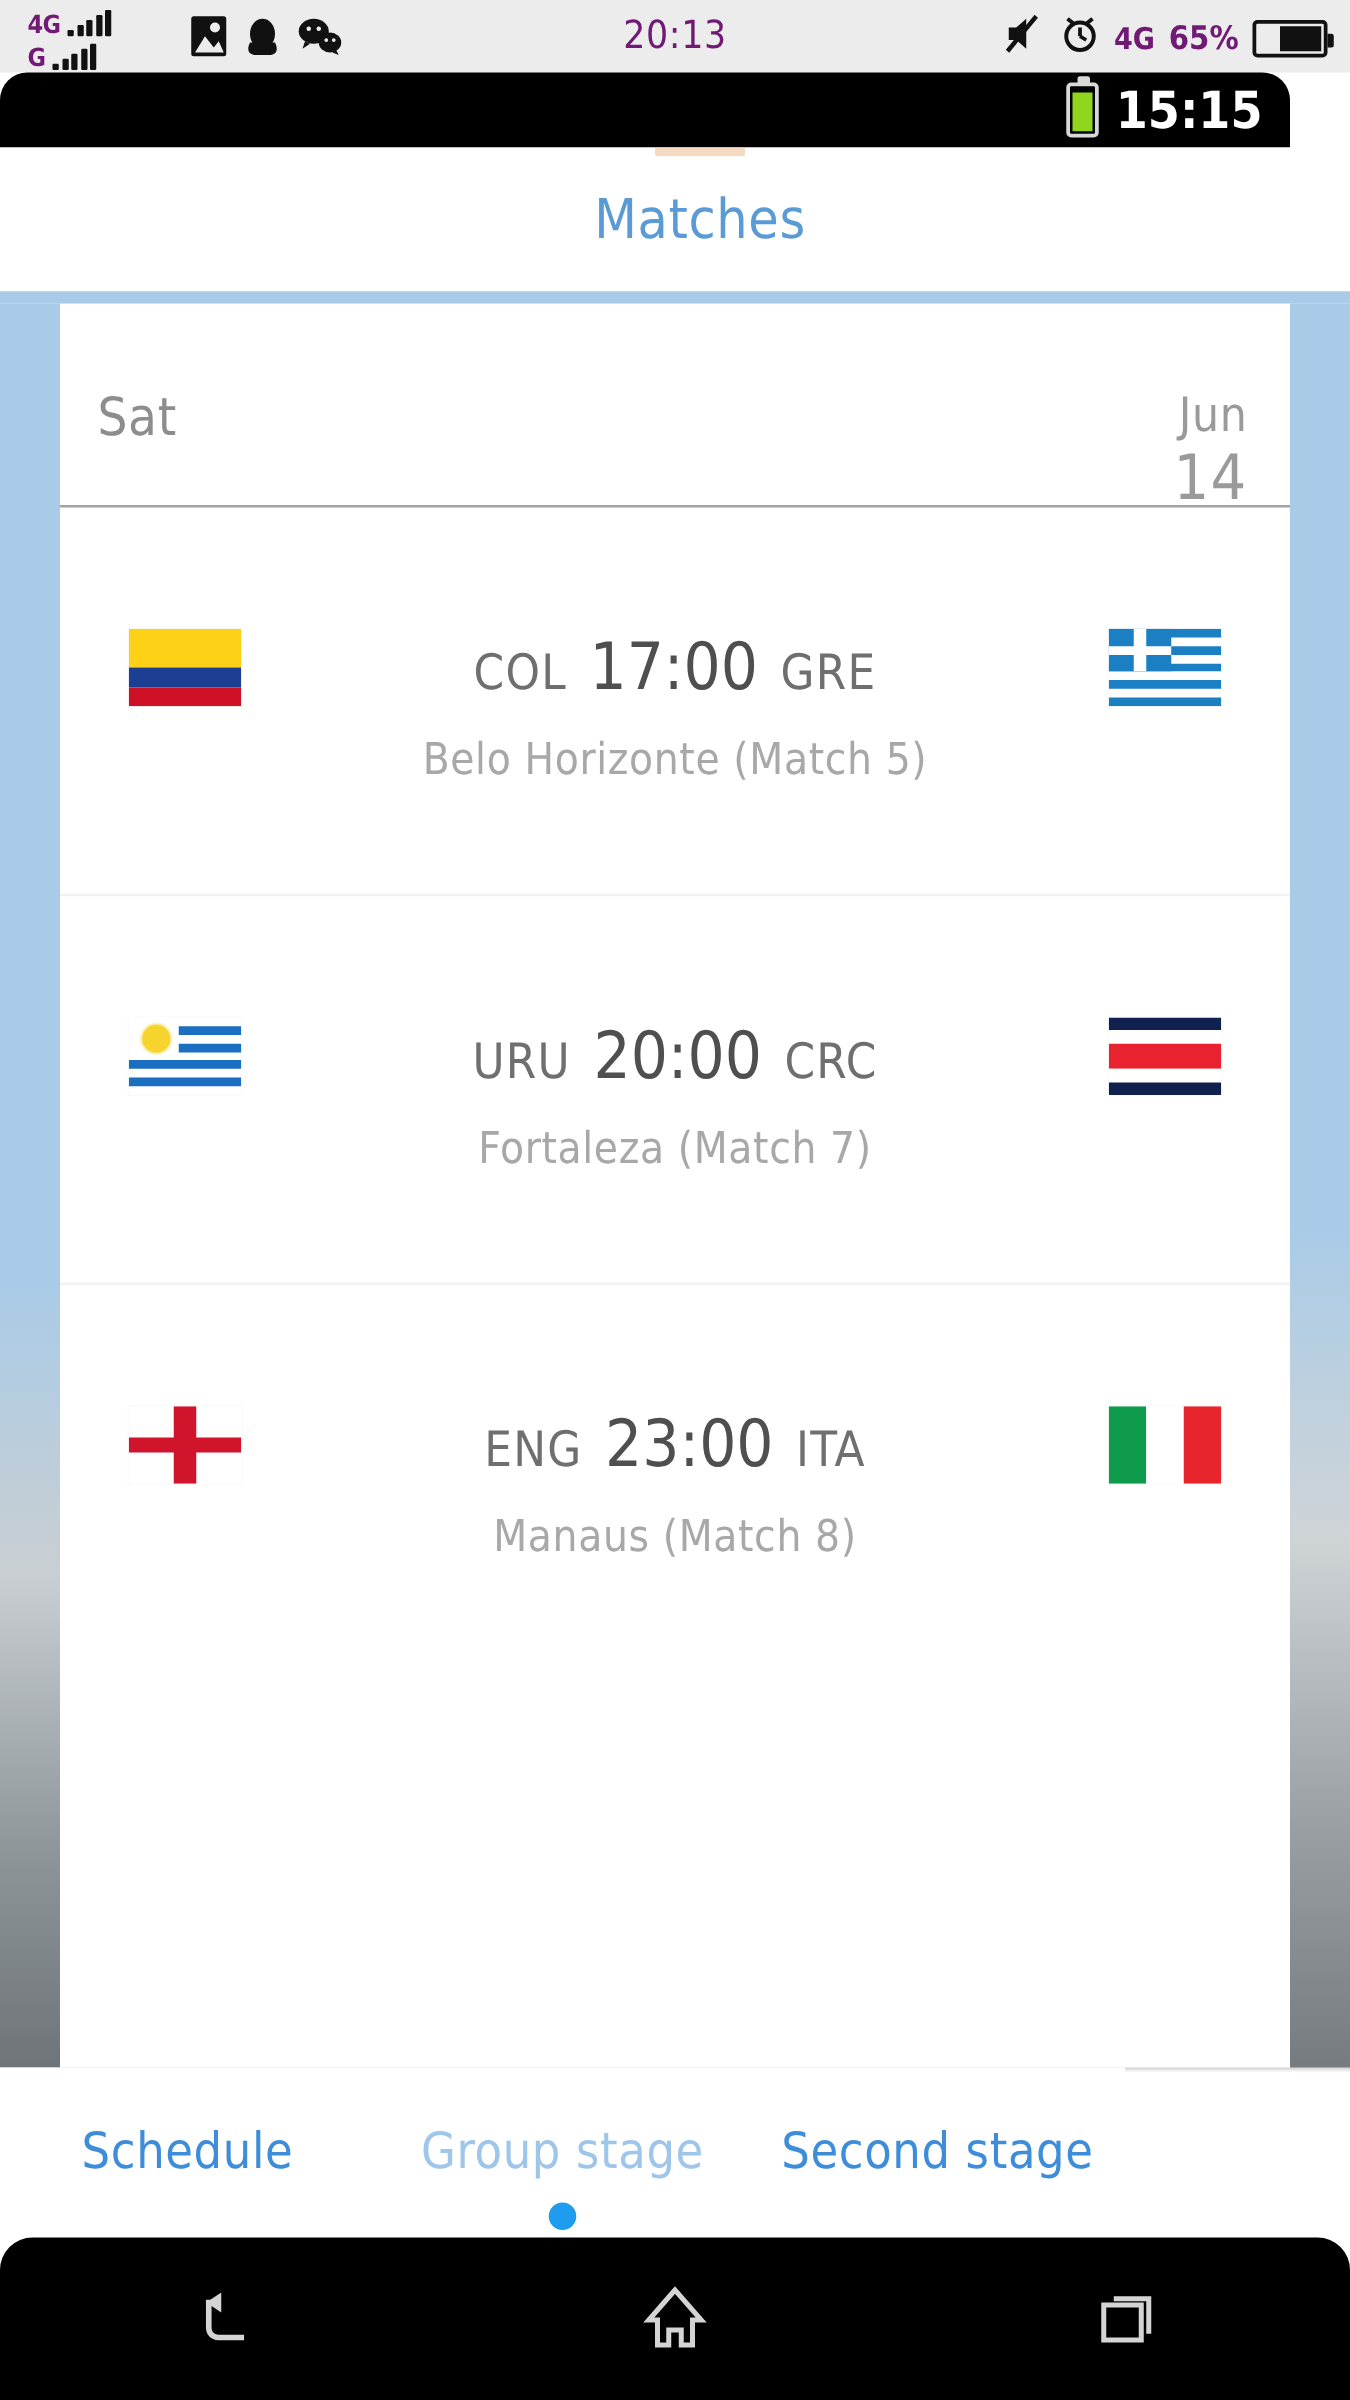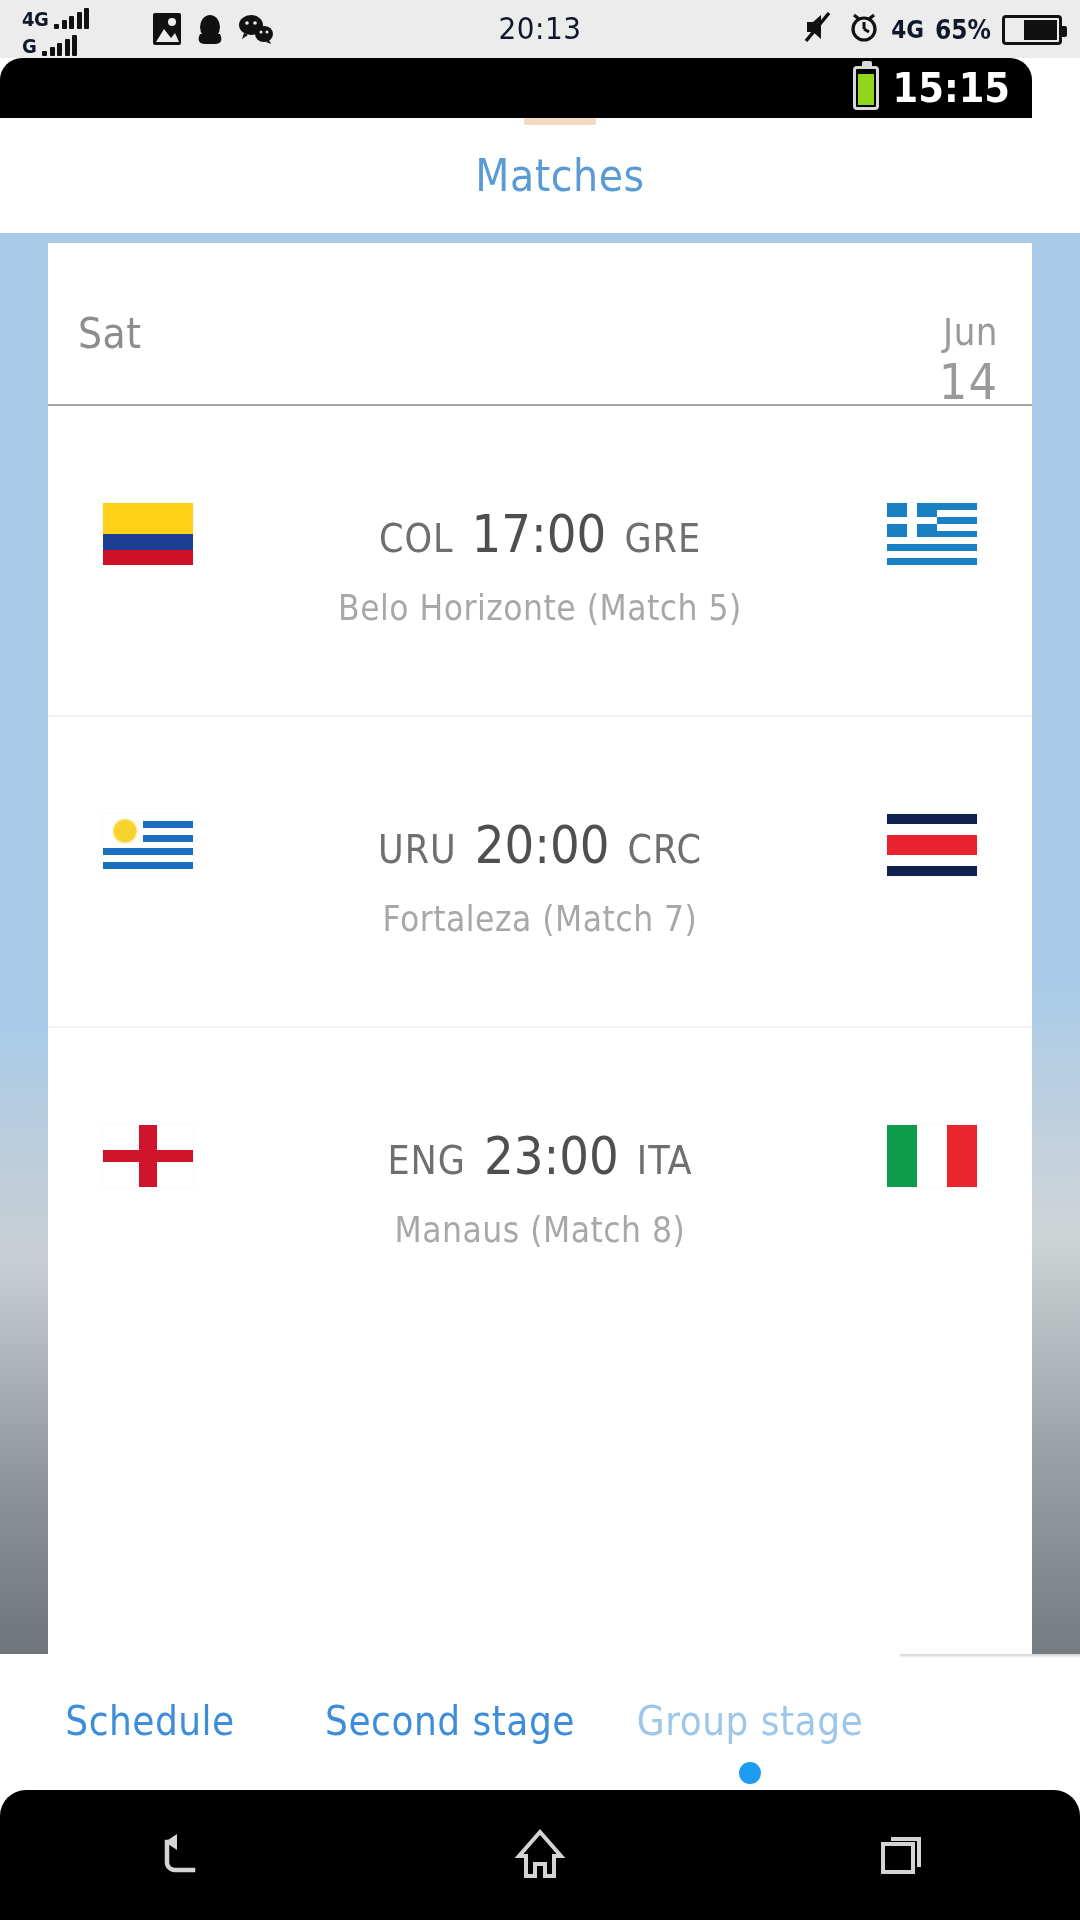--- a/index.html
+++ b/index.html
@@ -7,21 +7,21 @@
     width:1080px; height:1920px;
     background:#ffffff;
     font-family:"DejaVu Sans Condensed","Liberation Sans",sans-serif;
     overflow:hidden;
   }
   .screen { position:relative; width:1080px; height:1920px; background:#fff; }
 
   
   .os-status {
     position:absolute; left:0; top:0; width:1080px; height:58px;
-    background:#ececec; color:#0f172a;
+    background:#ececec; color:#701a75;
     display:flex; align-items:center;padding-left:24px;
   }
   .os-left { position:absolute; left:22px; top:2px; display:flex; align-items:flex-start; }
   .net-stack { display:flex; flex-direction:column; font-size:21px; line-height:26px; font-weight:600; letter-spacing:-0.5px; }
   .net-row { display:flex; align-items:flex-end; gap:6px; height:27px; }
   .net-label { font-size:20px; line-height:20px; }
   .bars { display:flex; align-items:flex-end; gap:2.5px; height:22px; }
   .bars i { display:block; width:5px; background:#111; border-radius:1px; }
   .bars i:nth-child(1){height:5px}.bars i:nth-child(2){height:9px}
   .bars i:nth-child(3){height:13px}.bars i:nth-child(4){height:17px}
@@ -366,26 +366,26 @@
       </div>
 
     </div>
   </div>
 
   <div class="tabbar-shadow"></div>
   <div class="tabbar">
     <div class="tab active">
       <span>Schedule</span>
     </div>
-    <div class="tab other">
-      <span>Second stage</span>
-    </div>
     <div class="tab dim">
       <span>Group stage</span>
       <span class="tab-dot"></span>
+    </div>
+    <div class="tab other">
+      <span>Second stage</span>
     </div>
   </div>
 
   <div class="navbar">
     <div class="nav-btn">
       <svg width="70" height="70" viewBox="0 0 70 70">
         <path d="M22 22 L22 42 C22 50 30 50 30 50 L48 50" fill="none" stroke="#d4d4d4" stroke-width="4.5" stroke-linecap="square"></path>
         <path d="M32 14 L20 22 L32 30 Z" fill="#d4d4d4"></path>
       </svg>
     </div>

